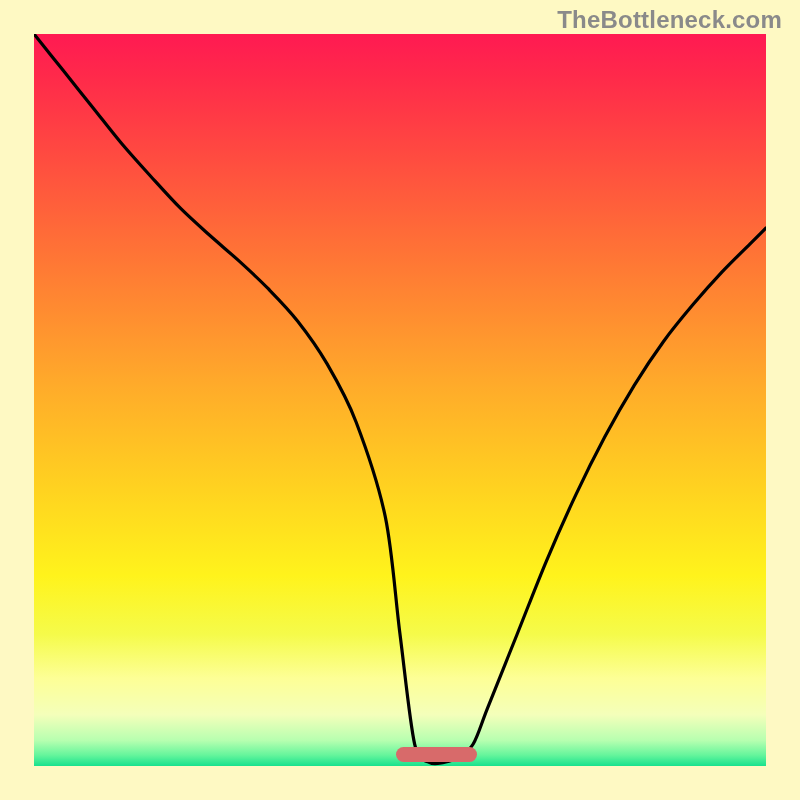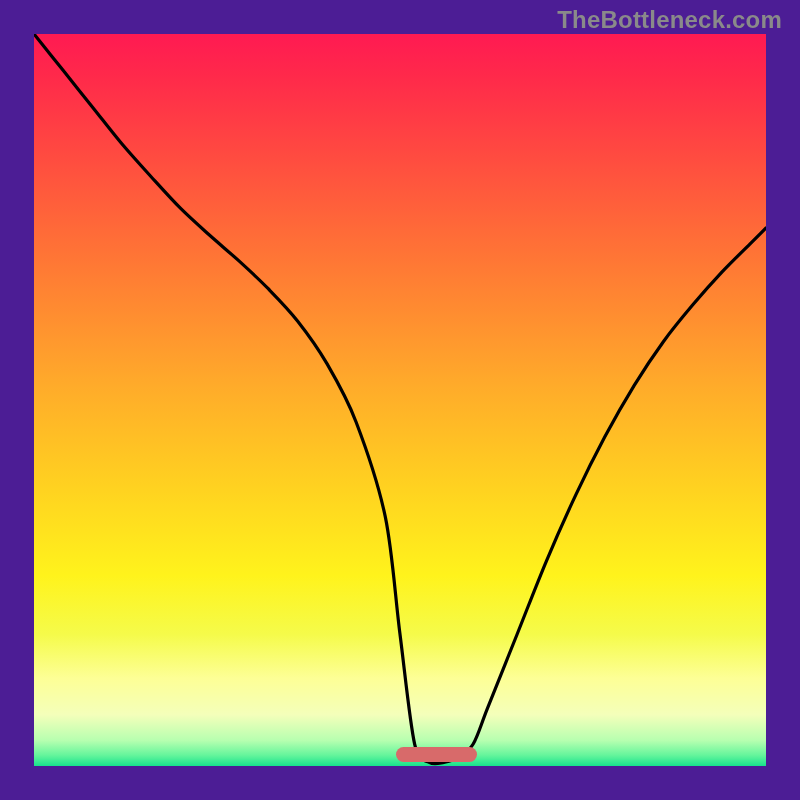--- a/index.html
+++ b/index.html
@@ -9,21 +9,21 @@
     height: 800px;
     background: #000;
     overflow: hidden;
   }
   .frame {
     position: absolute;
     left: 0;
     top: 0;
     width: 800px;
     height: 800px;
-    background: #4c1d95;
+    background: #fef9c3;
   }
   .plot {
     position: absolute;
     left: 34px;
     top: 34px;
     width: 732px;
     height: 732px;
     overflow: hidden;
   }
   .gradient {

